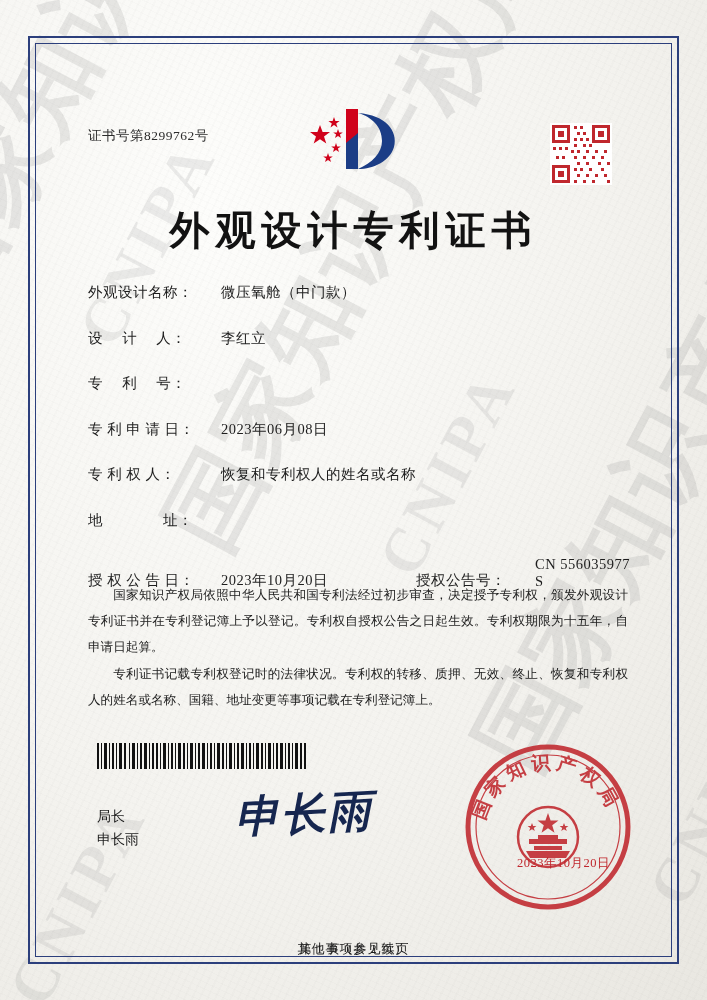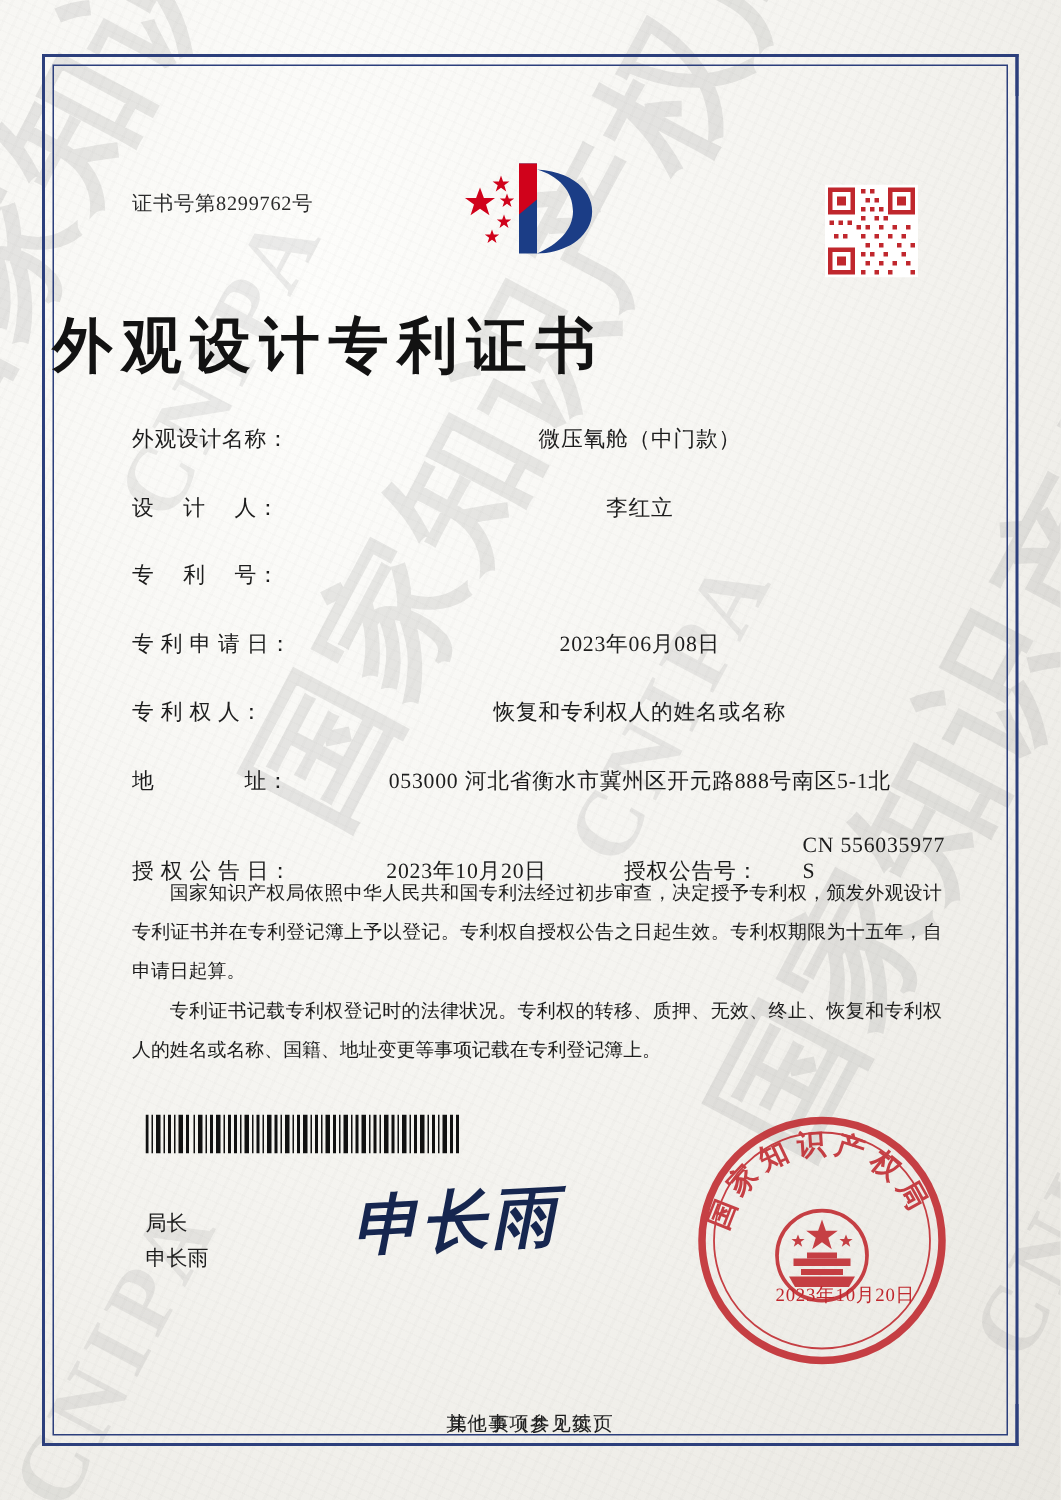--- a/index.html
+++ b/index.html
@@ -66,35 +66,36 @@
   }
 
   
   .logo{position:absolute;left:50%;top:60px;transform:translateX(-50%);width:120px;height:78px;}
 
   
   .qr{position:absolute;right:60px;top:80px;width:62px;height:62px;}
 
   .title{
     position:absolute;left:0;right:0;top:160px;
+    text-align:center;
     font-size:40px;font-weight:700;color:#121212;
     letter-spacing:6px;
     font-family:"Liberation Serif","DejaVu Serif",serif;
   }
 
   .fields{position:absolute;left:53px;right:40px;top:240px;}
   .row{
     display:flex;align-items:flex-end;
     font-size:14.5px;color:#1d1d1d;
     margin-bottom:26.5px;
     letter-spacing:0.5px;
     gap:15px;
   }
   .lbl{width:118px;flex:none;white-space:pre;}
-  .val{flex:1;text-align:center;}
+  .val{flex:1;}
   .row.two .lbl{width:118px;}
   .row.two .val{flex:none;width:180px;}
   .lbl2{width:104px;flex:none;white-space:pre;}
 
   .para{
     position:absolute;left:53px;right:44px;top:540px;
     font-size:12.6px;color:#1d1d1d;line-height:2.05;
     text-align:justify;
   }
   .para p{margin:0 0 2px 0;text-indent:2em;}
@@ -244,21 +245,20 @@
       <div class="row">
         <span class="lbl">专 利 申 请 日：</span>
         <span class="val">2023年06月08日</span>
       </div>
       <div class="row">
         <span class="lbl">专 利 权 人：</span>
         <span class="val">恢复和专利权人的姓名或名称</span>
       </div>
       <div class="row">
         <span class="lbl">地　　　　址：</span>
-        <span class="val">053000 河北省衡水市冀州区开元路888号南区5-1北</span>
       </div>
       <div class="row two">
         <span class="lbl">授 权 公 告 日：</span>
         <span class="val">2023年10月20日</span>
         <span class="lbl2">授权公告号：</span>
         <span>CN 556035977 S</span>
       </div>
     </div>
 
     <div class="para">

